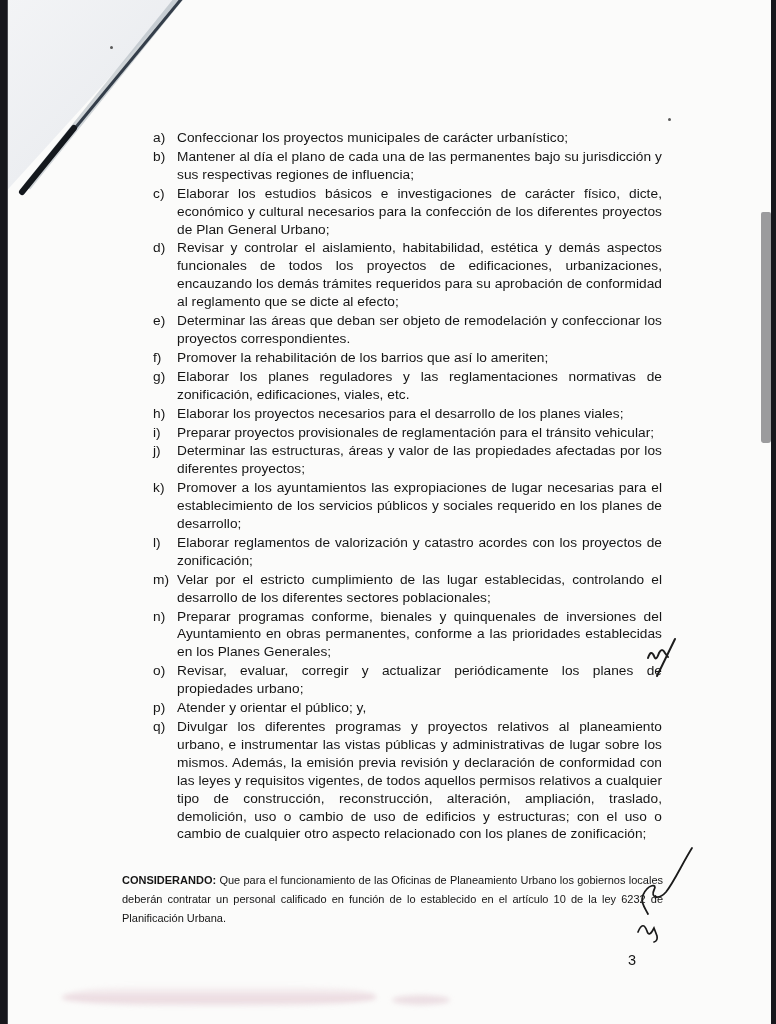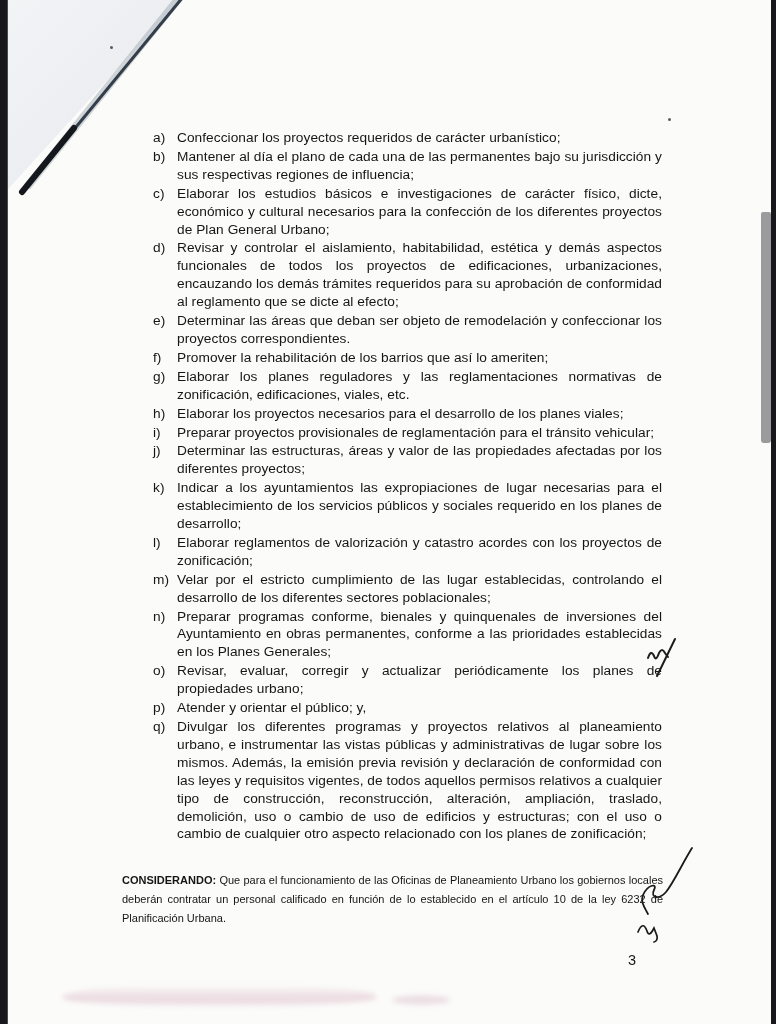--- a/index.html
+++ b/index.html
@@ -83,21 +83,21 @@
   </svg>
 
   <div class="edge-left"></div>
   <div class="edge-right"></div>
 
   <div class="scroll-thumb"></div>
 
   <ol class="clauses">
     <li class="clause">
       <span class="clause-label">a)</span>
-      <span class="clause-text">Confeccionar los proyectos requeridos de carácter urbanístico;</span>
+      <span class="clause-text">Confeccionar los proyectos municipales de carácter urbanístico;</span>
     </li>
 
     <li class="clause">
       <span class="clause-label">b)</span>
       <span class="clause-text">Mantener al día el plano de cada una de las permanentes bajo su jurisdicción y sus respectivas regiones de influencia;</span>
     </li>
 
     <li class="clause">
       <span class="clause-label">c)</span>
       <span class="clause-text">Elaborar los estudios básicos e investigaciones de carácter físico, dicte, económico y cultural necesarios para la confección de los diferentes proyectos de Plan General Urbano;</span>
@@ -133,21 +133,21 @@
       <span class="clause-text">Preparar proyectos provisionales de reglamentación para el tránsito vehicular;</span>
     </li>
 
     <li class="clause">
       <span class="clause-label">j)</span>
       <span class="clause-text">Determinar las estructuras, áreas y valor de las propiedades afectadas por los diferentes proyectos;</span>
     </li>
 
     <li class="clause">
       <span class="clause-label">k)</span>
-      <span class="clause-text">Indicar a los ayuntamientos las expropiaciones de lugar necesarias para el establecimiento de los servicios públicos y sociales requerido en los planes de desarrollo;</span>
+      <span class="clause-text">Promover a los ayuntamientos las expropiaciones de lugar necesarias para el establecimiento de los servicios públicos y sociales requerido en los planes de desarrollo;</span>
     </li>
 
     <li class="clause">
       <span class="clause-label">l)</span>
       <span class="clause-text">Elaborar reglamentos de valorización y catastro acordes con los proyectos de zonificación;</span>
     </li>
 
     <li class="clause">
       <span class="clause-label">m)</span>
       <span class="clause-text">Velar por el estricto cumplimiento de las lugar establecidas, controlando el desarrollo de los diferentes sectores poblacionales;</span>

